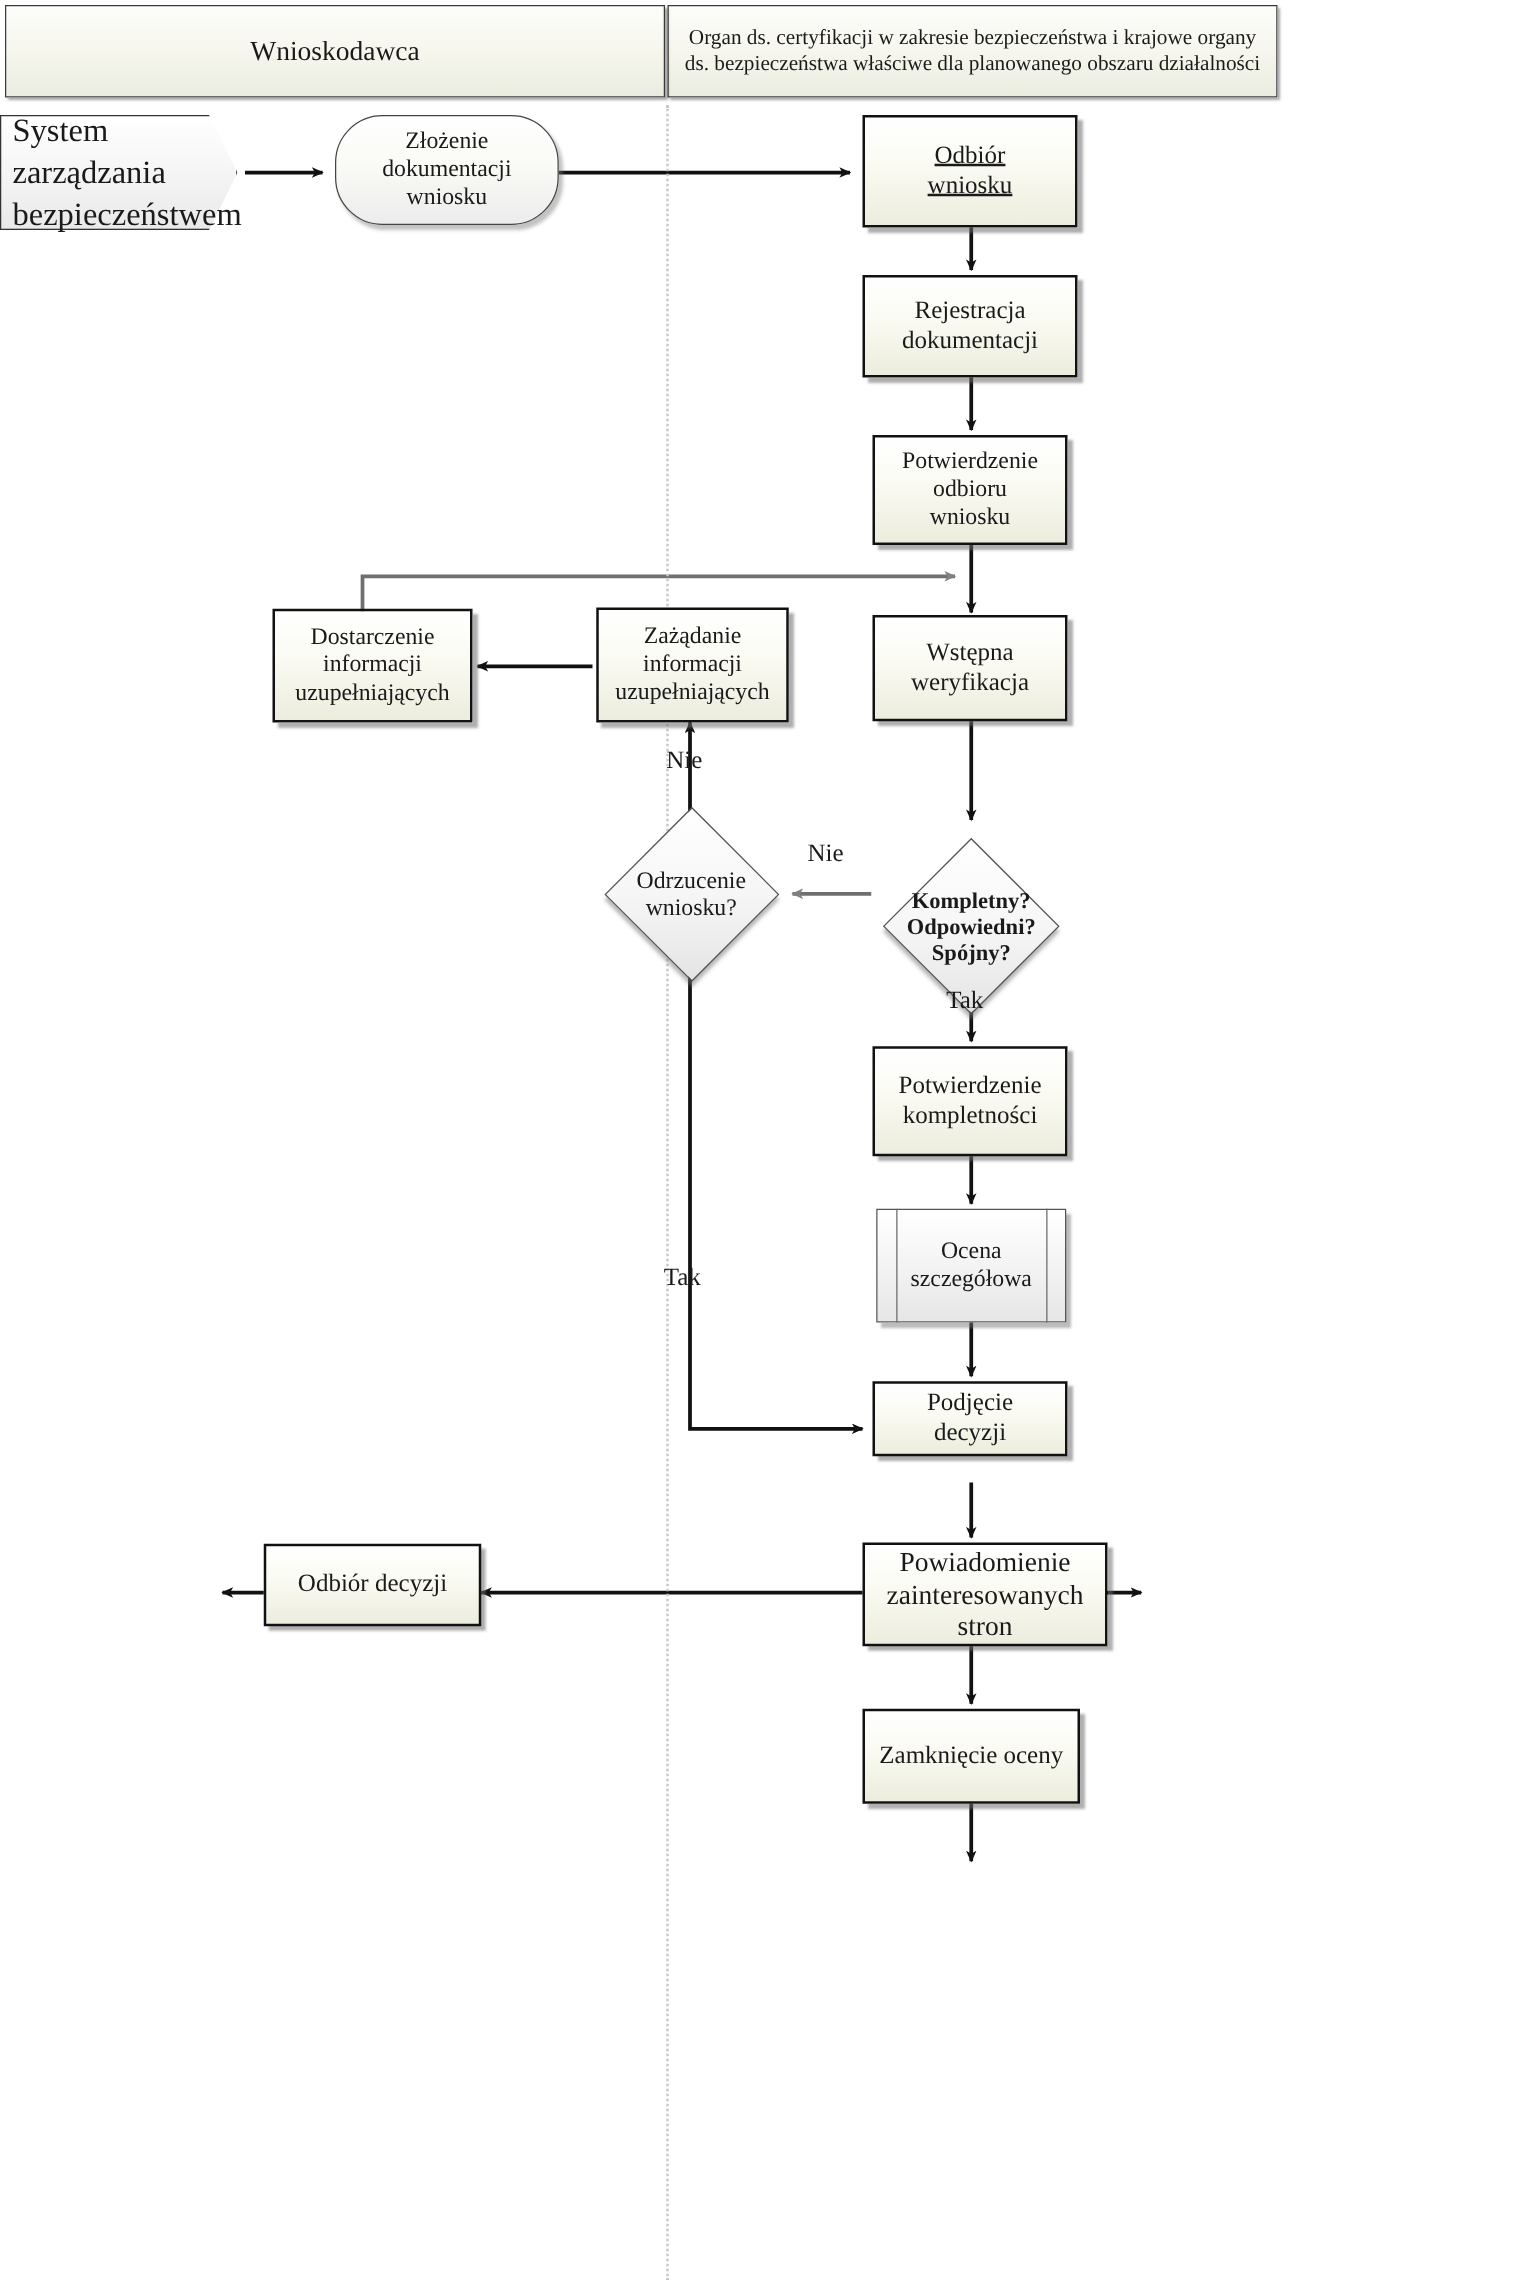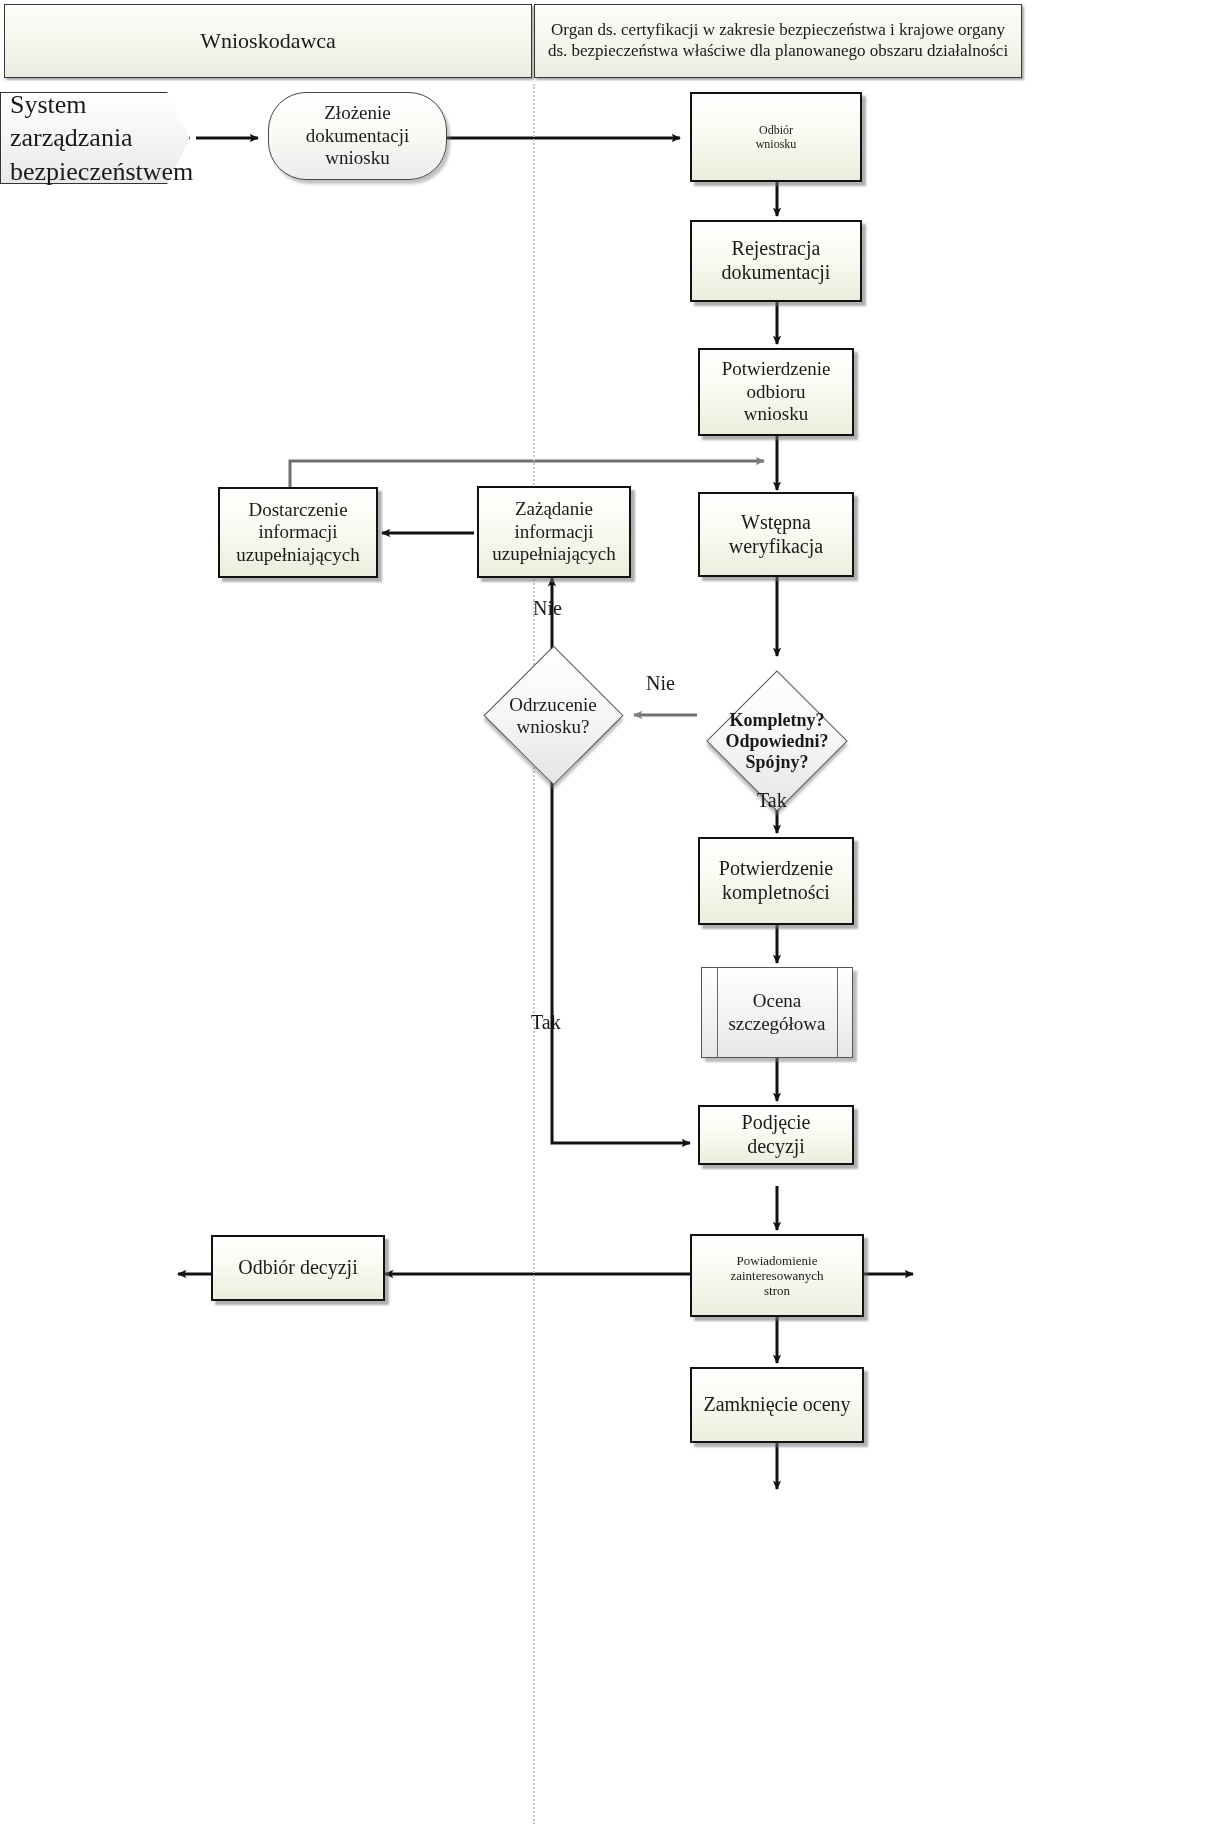--- a/index.html
+++ b/index.html
@@ -224,21 +224,21 @@
 bezpieczeństwem</span>
     </div>
   </div>
 
   <div class="node term" style="left:268px; top:92px; width:179px; height:88px; font-size:19px;">
     <span class="node-label" style="white-space:pre-line;">Złożenie
 dokumentacji
 wniosku</span>
   </div>
 
-  <div class="node proc" style="left:690px; top:92px; width:172px; height:90px; font-size:12px;">
+  <div class="node proc" style="left:690px; top:92px; width:172px; height:90px; font-size:20px;text-decoration:underline;">
     <span class="node-label" style="white-space:pre-line;">Odbiór
 wniosku</span>
   </div>
 
   <div class="node proc" style="left:690px; top:220px; width:172px; height:82px; font-size:20px;">
     <span class="node-label" style="white-space:pre-line;">Rejestracja
 dokumentacji</span>
   </div>
 
   <div class="node proc" style="left:698px; top:348px; width:156px; height:88px; font-size:19px;">
@@ -294,21 +294,21 @@
       <span class="node-label" style="white-space:pre-line;">Ocena
 szczegółowa</span>
     </div>
   </div>
 
   <div class="node proc" style="left:698px; top:1105px; width:156px; height:60px; font-size:20px;">
     <span class="node-label" style="white-space:pre-line;">Podjęcie
 decyzji</span>
   </div>
 
-  <div class="node proc" style="left:690px; top:1234px; width:174px; height:83px; font-size:13px;">
+  <div class="node proc" style="left:690px; top:1234px; width:196px; height:83px; font-size:22px;">
     <span class="node-label" style="white-space:pre-line;">Powiadomienie
 zainteresowanych
 stron</span>
   </div>
 
 
   <div class="node proc" style="left:211px; top:1235px; width:174px; height:66px; font-size:20px;">
     <span class="node-label" style="white-space:pre-line;">Odbiór decyzji</span>
   </div>
 

